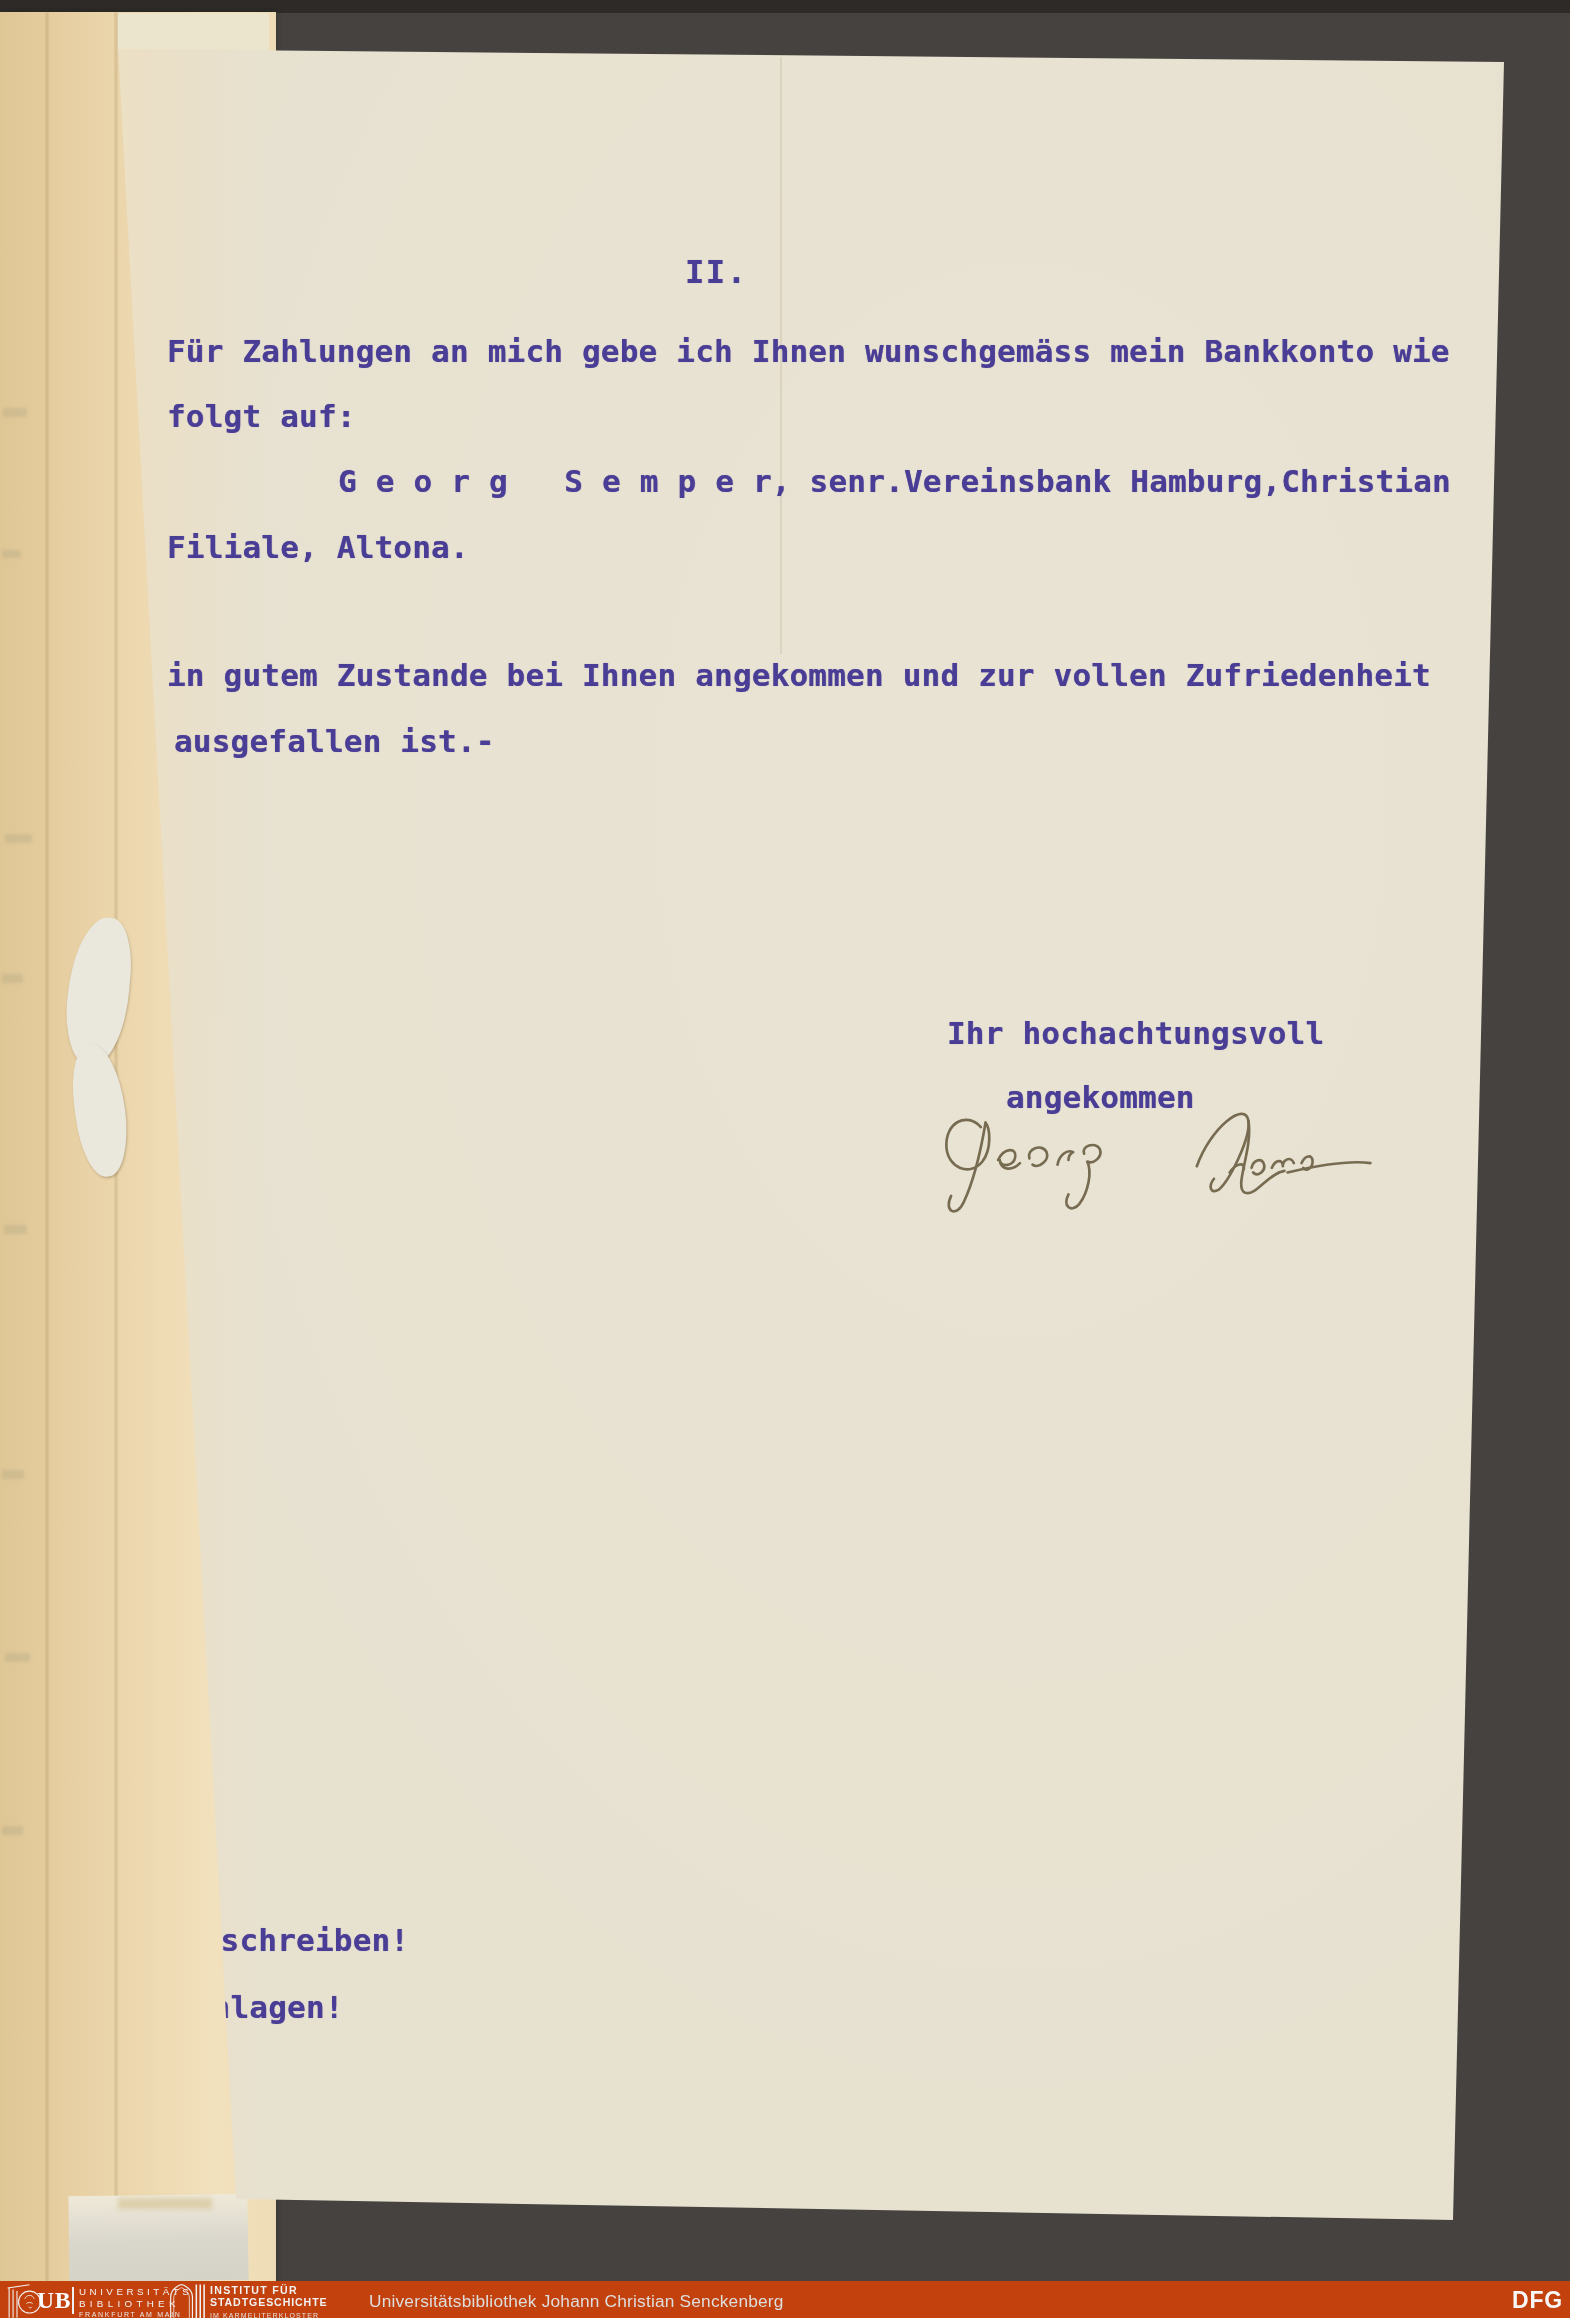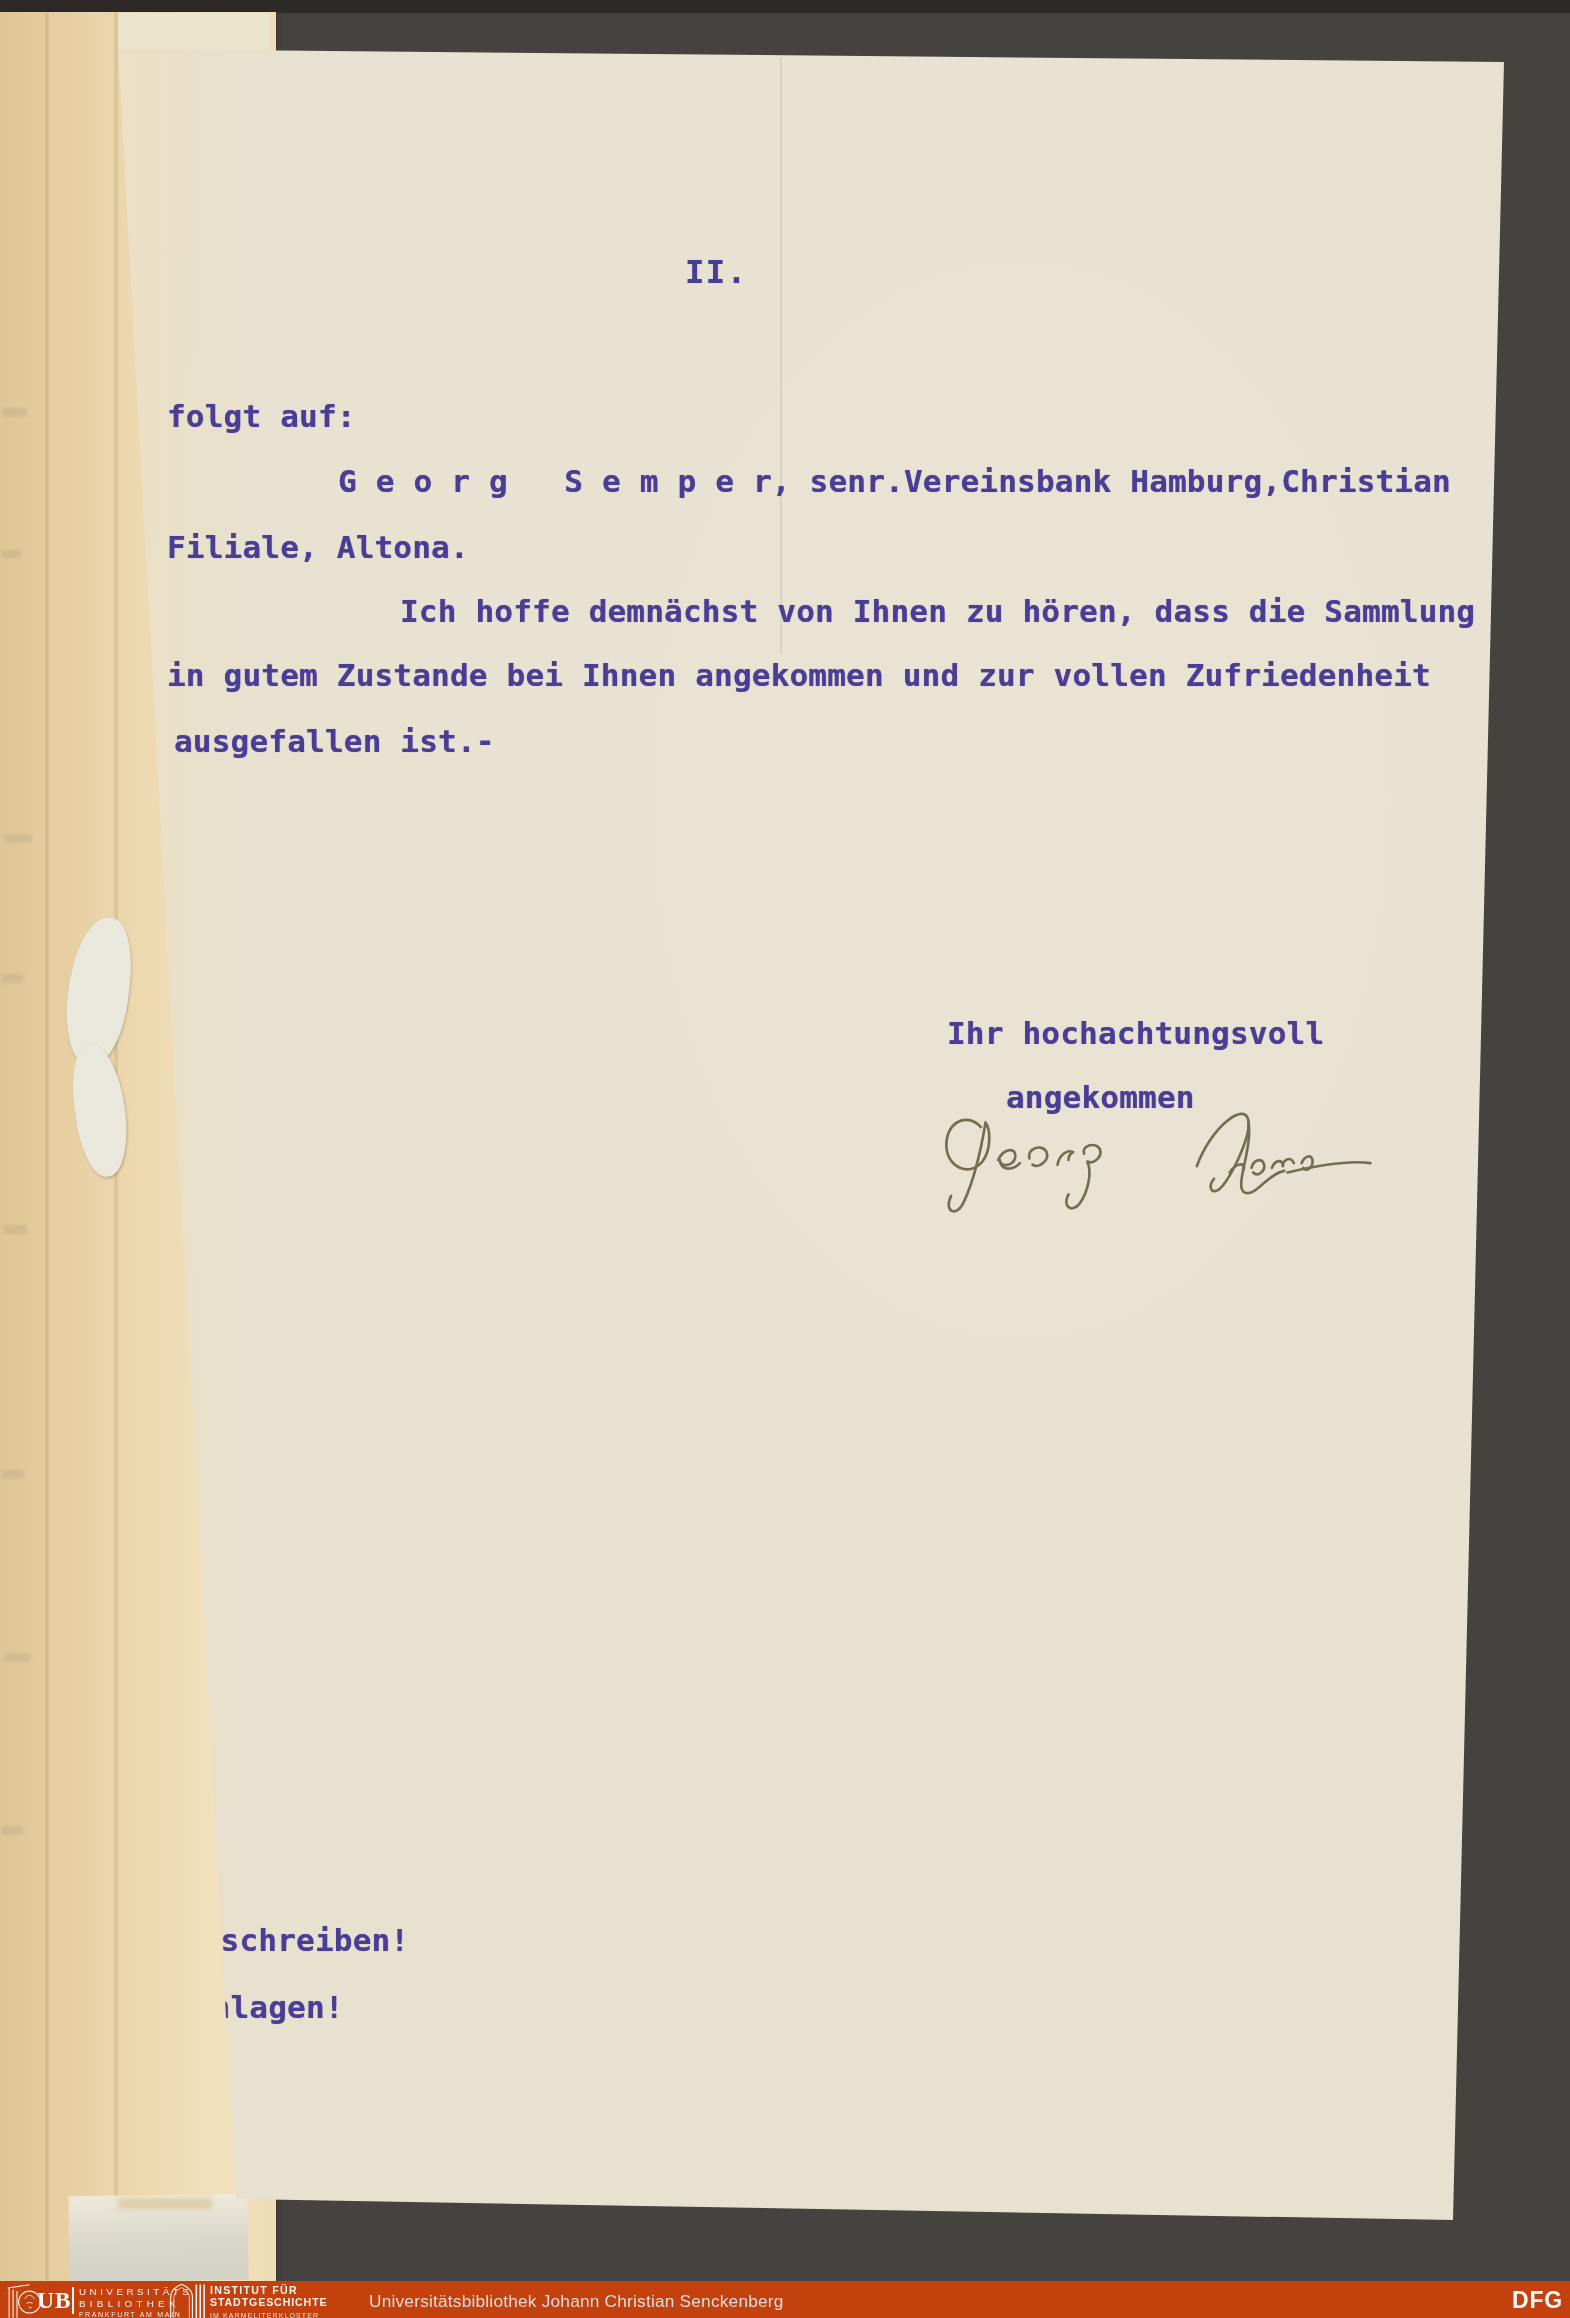--- a/index.html
+++ b/index.html
@@ -103,24 +103,24 @@
   <div class="ghost" style="left:3.9px;top:1225px;width:23.6px;height:9.4px;"></div>
   <div class="ghost" style="left:1.6px;top:1470px;width:22px;height:8.6px;"></div>
   <div class="ghost" style="left:4.7px;top:1653px;width:25px;height:9.4px;"></div>
   <div class="ghost" style="left:2.4px;top:1826px;width:20.4px;height:8.6px;"></div>
 
   <div class="page">
     <div class="fold-line"></div>
 
     <div class="tline pagenum">II.</div>
 
+    <div class="tline l1">Für Zahlungen an mich gebe ich Ihnen wunschgemäss mein Bankkonto wie</div>
     <div class="tline l2">folgt auf:</div>
     <div class="tline l3">G e o r g   S e m p e r, senr.Vereinsbank Hamburg,Christian</div>
     <div class="tline l4">Filiale, Altona.</div>
-    <div class="tline l5">Ich hoffe demnächst von Ihnen zu hören, dass die Sammlung</div>
     <div class="tline l6">in gutem Zustande bei Ihnen angekommen und zur vollen Zufriedenheit</div>
     <div class="tline l7">ausgefallen ist.-</div>
 
     <div class="tline cl1">Ihr hochachtungsvoll</div>
     <div class="tline cl2">angekommen</div>
 
     <svg class="sig" viewBox="0 0 580 170">
       <g fill="none" stroke="#6e6247" stroke-width="3.4" stroke-linecap="round" stroke-linejoin="round" opacity="0.92">
         <path d="M54,50 C36,30 8,44 10,76 C12,102 40,114 56,94 C68,78 66,52 60,44 C56,68 48,112 32,146 C23,166 6,158 16,138"></path>
         <path d="M76,92 C84,76 100,76 98,88 C96,100 80,102 78,92 C80,106 94,106 104,96"></path>

